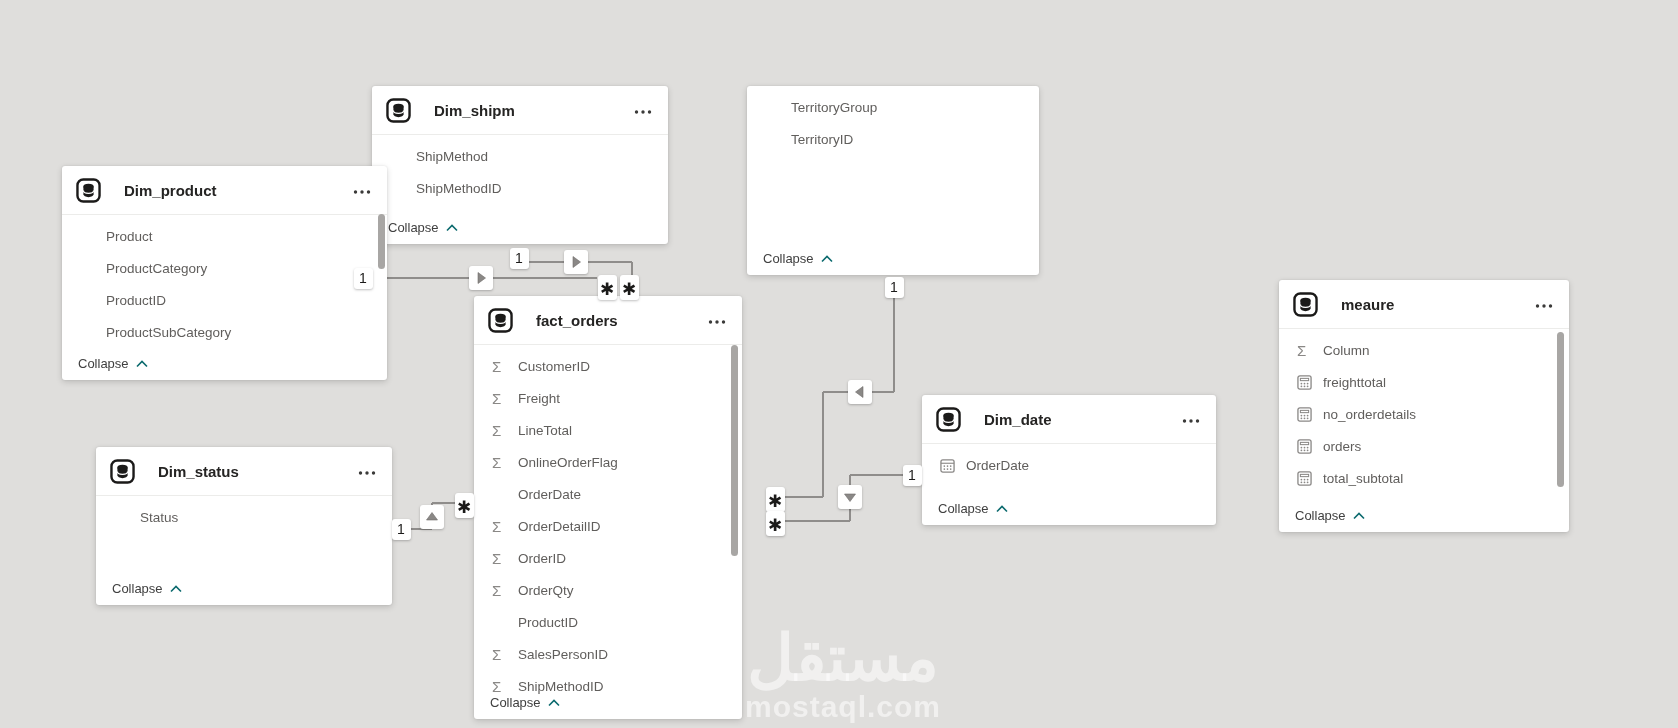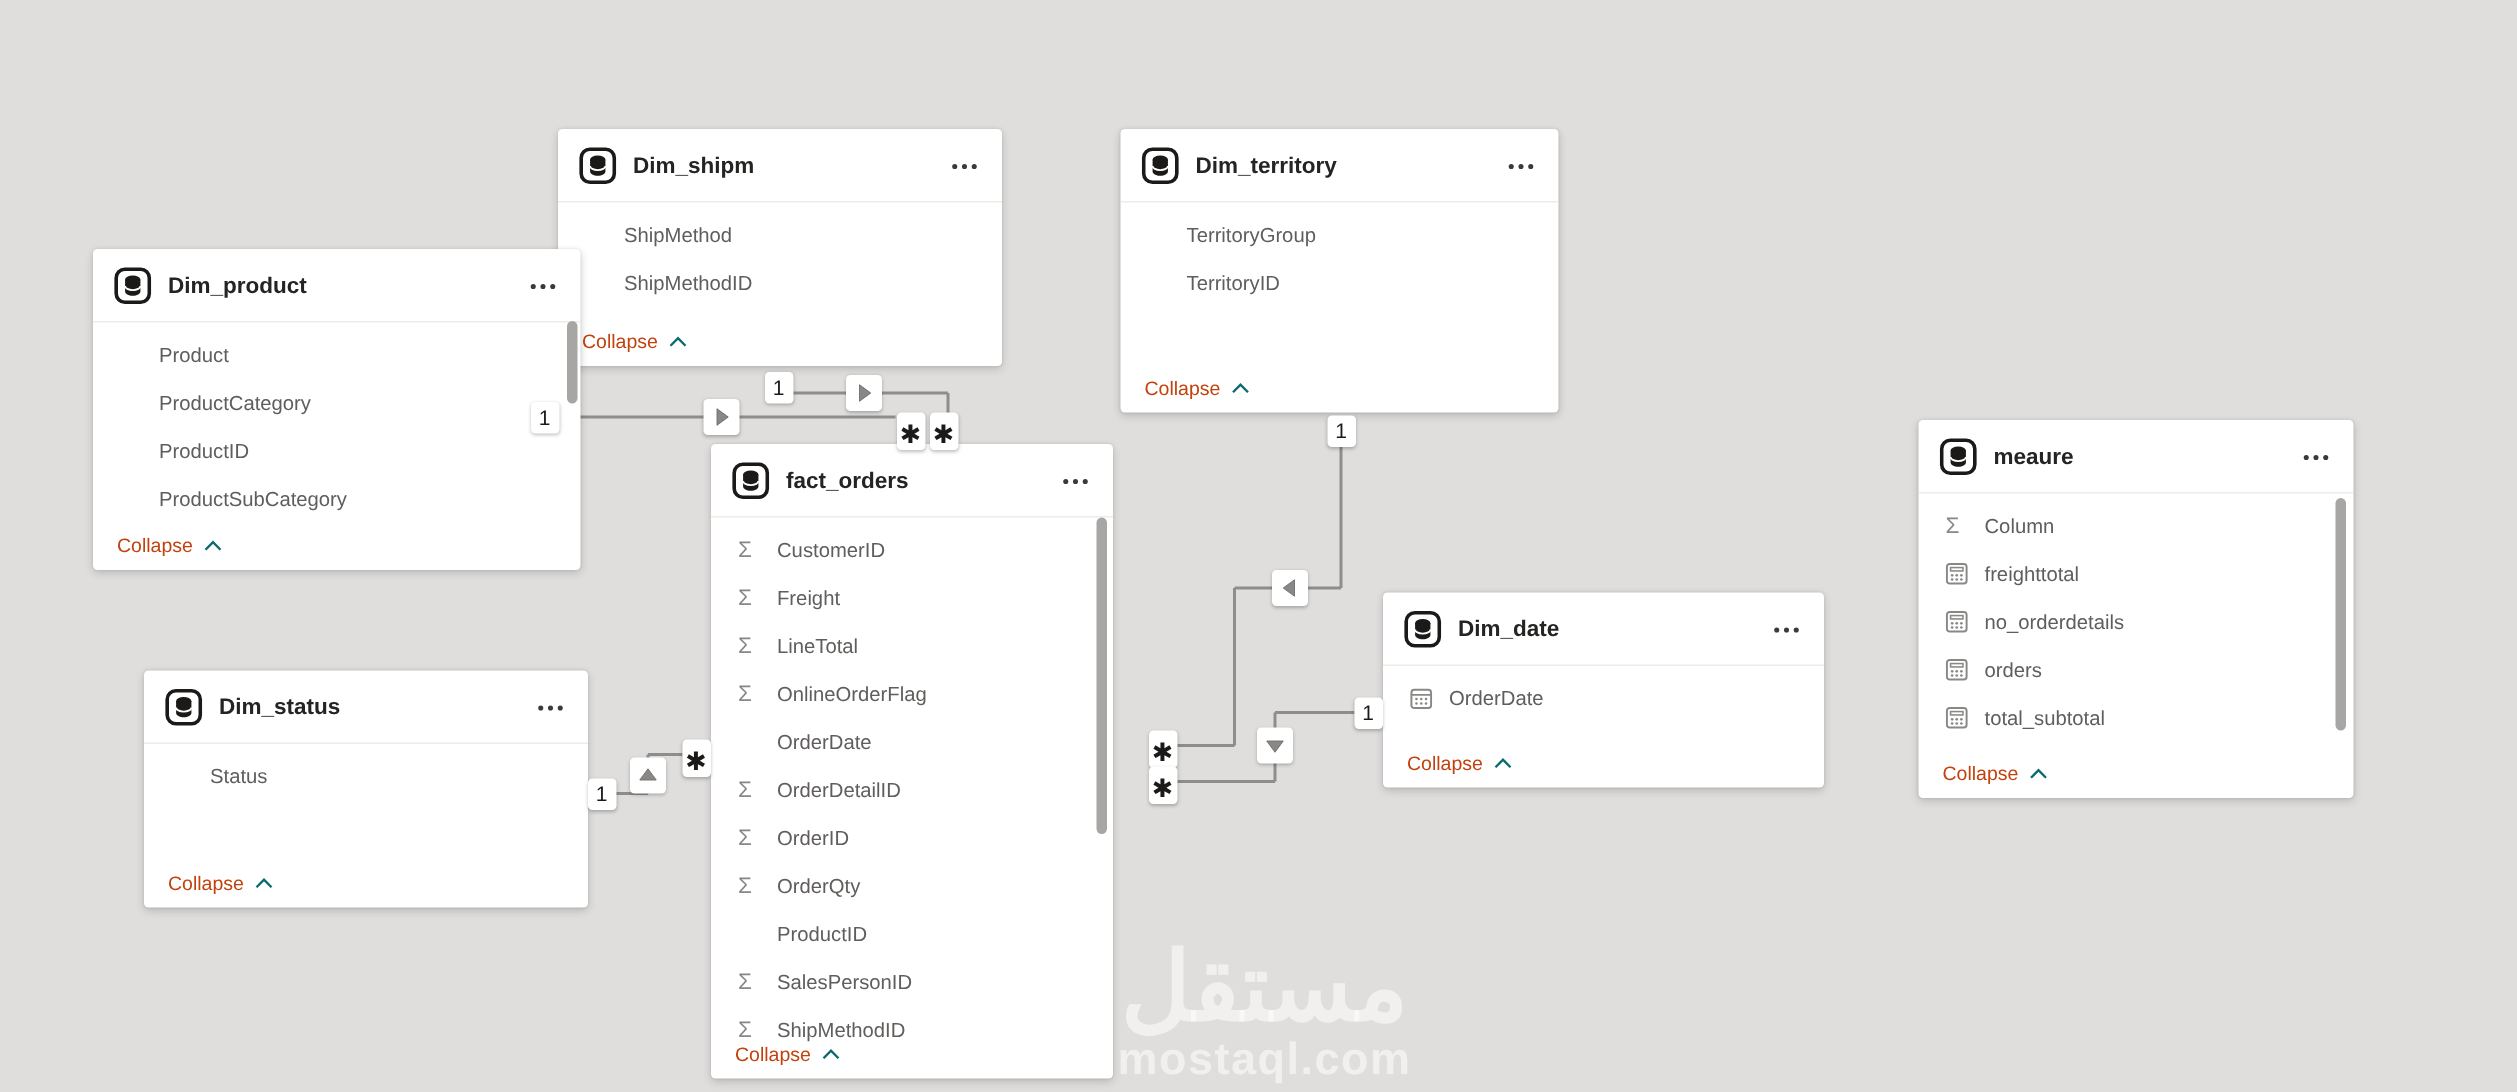--- a/index.html
+++ b/index.html
@@ -1,33 +1,33 @@
 <!DOCTYPE html>
 <html><head>
 <meta charset="utf-8">
 <style>
   html,body{margin:0;padding:0;}
   body{font-family:"Liberation Sans",sans-serif;background:#dfdedc;}
   #stage{position:relative;width:1678px;height:728px;background:#dfdedc;overflow:hidden;}
 
   .card{position:absolute;background:#ffffff;border-radius:3px;z-index:2;
         box-shadow:0 2px 6px rgba(0,0,0,.16),0 0 2px rgba(0,0,0,.10);}
-  .card-header{height:48px;display:flex;align-items:center;gap:11px;padding:0 14px;
+  .card-header{height:48px;display:flex;align-items:center;gap:23px;padding:0 14px;
                border-bottom:1px solid #ececea;}
   .db-icon{width:25px;height:25px;flex:0 0 auto;display:flex;align-items:center;}
   .card-title{flex:1;font-size:15px;font-weight:bold;color:#252423;white-space:nowrap;}
   .menu-btn{width:22px;height:22px;display:flex;align-items:center;justify-content:center;
             cursor:pointer;border:none;background:transparent;padding:0;}
   .fields{position:relative;padding-top:5px;overflow:hidden;}
   .field{height:32px;display:flex;align-items:center;font-size:13.5px;color:#605e5c;
          padding-left:18px;white-space:nowrap;}
   .ficon{width:26px;flex:0 0 auto;display:flex;align-items:center;color:#8a8886;}
   .sigma{font-size:15px;color:#8a8886;line-height:1;}
   .collapse-row{position:absolute;left:16px;bottom:9px;display:flex;align-items:center;gap:7px;
-                color:#c2410c;font-size:13px;cursor:pointer;}
+                color:#404040;font-size:13px;cursor:pointer;}
   .vscroll{position:absolute;width:7px;border-radius:4px;background:#a8a6a4;z-index:3;}
 
   .seg{position:absolute;background:#8f8d8b;z-index:1;}
   .marker{position:absolute;width:19px;height:21px;background:#fff;border-radius:3px;z-index:4;
           display:flex;align-items:center;justify-content:center;font-size:14px;color:#1b1a19;
           box-shadow:0 1px 2.5px rgba(0,0,0,.25);}
   .marker.star{font-size:17px;padding-top:4px;}
   .arrowbox{position:absolute;width:24px;height:24px;background:#fff;border-radius:3px;z-index:4;
             display:flex;align-items:center;justify-content:center;
             box-shadow:0 1px 2.5px rgba(0,0,0,.25);}
@@ -125,38 +125,20 @@
       <div class="collapse-row">
         <div>Collapse</div>
         <div style="display: flex; align-items: center;">
           <svg width="12" height="8" viewBox="0 0 12 8">
             <polyline points="1,6.5 6,1.5 11,6.5" fill="none" stroke="#0b6a6e" stroke-width="1.6"></polyline>
           </svg>
         </div>
       </div>
     </div>
     <div class="card" style="left: 747px; top: 86px; width: 292px; height: 189px;">
-      <div class="card-header">
-        <div class="db-icon">
-          <svg width="25" height="25" viewBox="0 0 24 24">
-            <rect x="1.4" y="1.4" width="21.2" height="21.2" rx="5.6" fill="none" stroke="#1b1a19" stroke-width="2.3"></rect>
-            <ellipse cx="12" cy="8.1" rx="4.9" ry="2.7" fill="#1b1a19"></ellipse>
-            <path d="M7.1 8.1 v7.6 c0 1.5 2.2 2.7 4.9 2.7 s4.9 -1.2 4.9 -2.7 V8.1 Z" fill="#1b1a19"></path>
-            <path d="M7.1 12.1 c0 1.5 2.2 2.7 4.9 2.7 s4.9 -1.2 4.9 -2.7" fill="none" stroke="#ffffff" stroke-width="1.2"></path>
-          </svg>
-        </div>
-        <div class="card-title">Dim_territory</div>
-        <div class="menu-btn">
-          <div><svg width="18" height="6" viewBox="0 0 18 6">
-              <circle cx="2.5" cy="3" r="1.7" fill="#3b3a39"></circle>
-              <circle cx="9" cy="3" r="1.7" fill="#3b3a39"></circle>
-              <circle cx="15.5" cy="3" r="1.7" fill="#3b3a39"></circle>
-            </svg></div>
-        </div>
-      </div>
       <div class="fields">
         <div class="field">
           <div class="ficon"></div>
           <div>TerritoryGroup</div>
         </div>
         <div class="field">
           <div class="ficon"></div>
           <div>TerritoryID</div>
         </div>
       </div>

